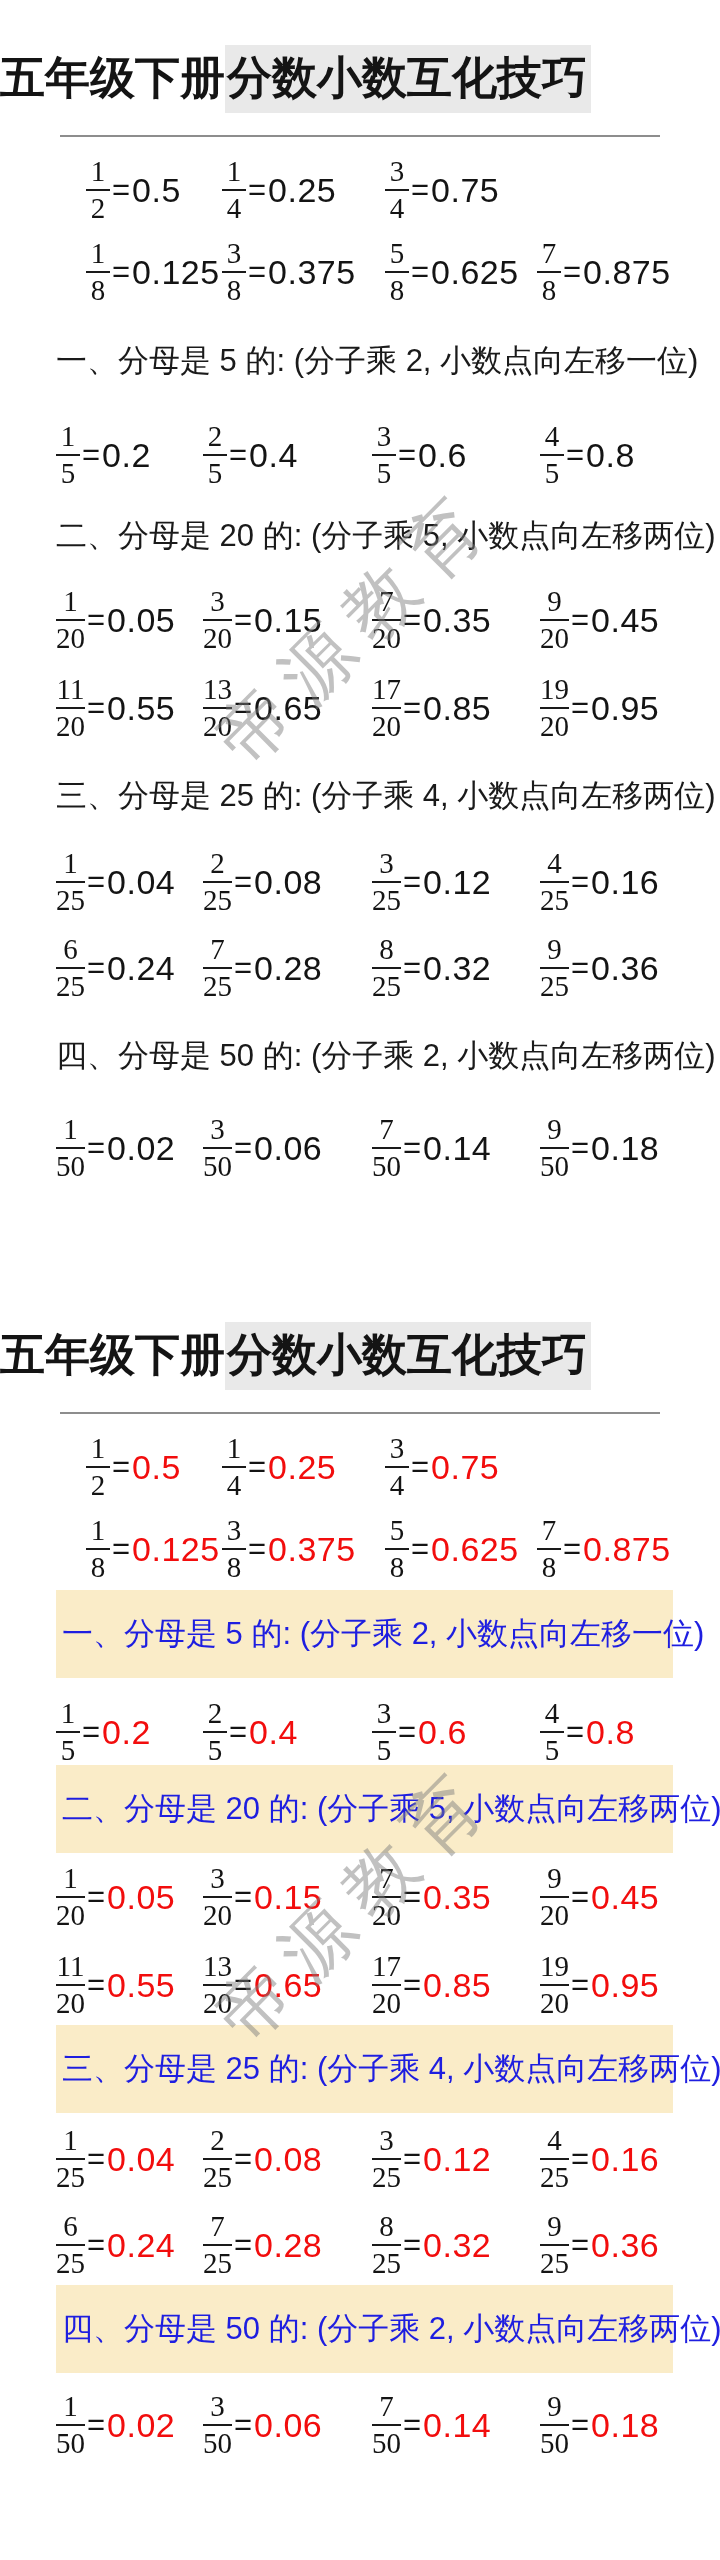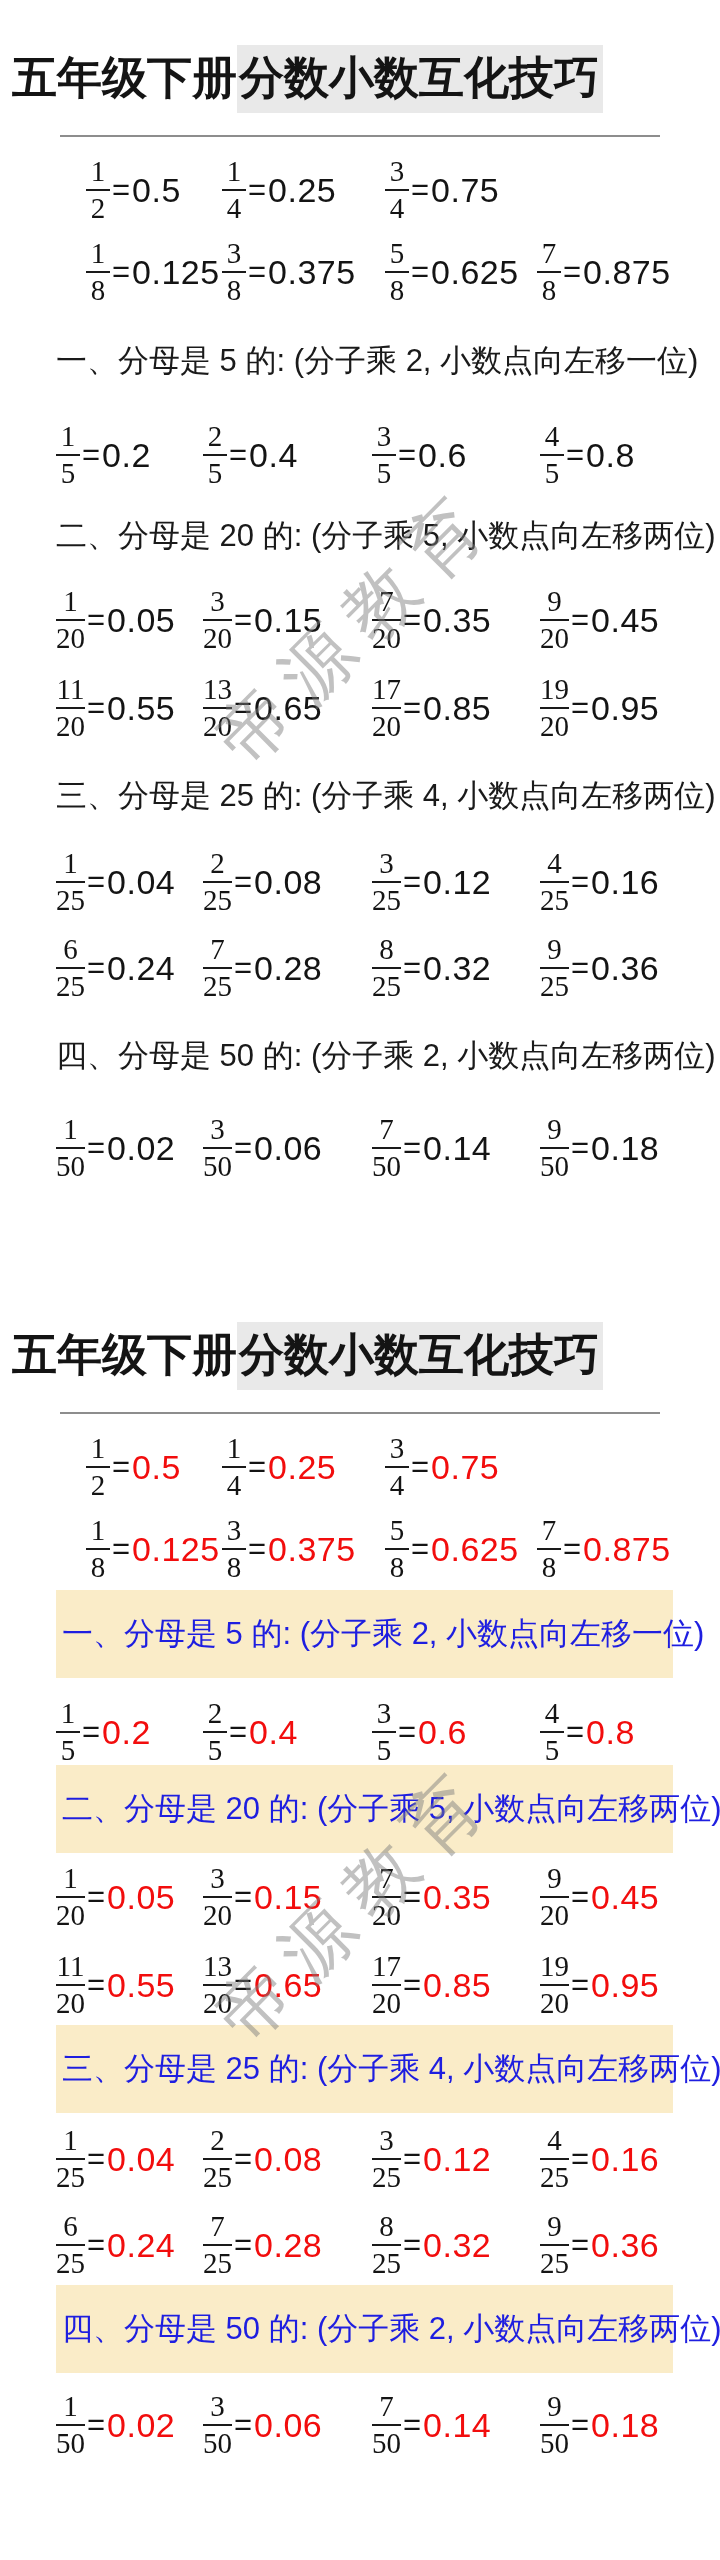--- a/index.html
+++ b/index.html
@@ -5,21 +5,21 @@
   html,body{margin:0;padding:0;background:#ffffff;}
   .page{
     position:relative;width:720px;height:2560px;background:#ffffff;overflow:hidden;
     font-family:"Liberation Sans",sans-serif;color:#111;
   }
   .panel{position:absolute;left:0;width:720px;height:1280px;}
   .panel-1{top:0;}
   .panel-2{top:1277px;}
 
   .title{
-    position:absolute;top:48px;left:12px;width:591px;text-align:center;
+    position:absolute;top:48px;left:0;width:591px;text-align:center;
     font-family:"Liberation Serif",serif;font-weight:bold;font-size:45px;
     color:#141414;white-space:nowrap;letter-spacing:0px;
   }
   .title .hl{background:var(--hl-bg,#e9e9e9);padding:8px 4px 10px 2px;}
 
   .rule{position:absolute;top:135px;left:60px;width:600px;height:2px;background:#8d8d8d;}
 
   .watermark{
     position:absolute;left:355px;top:628px;
     transform:translate(-50%,-50%) rotate(-45deg);

